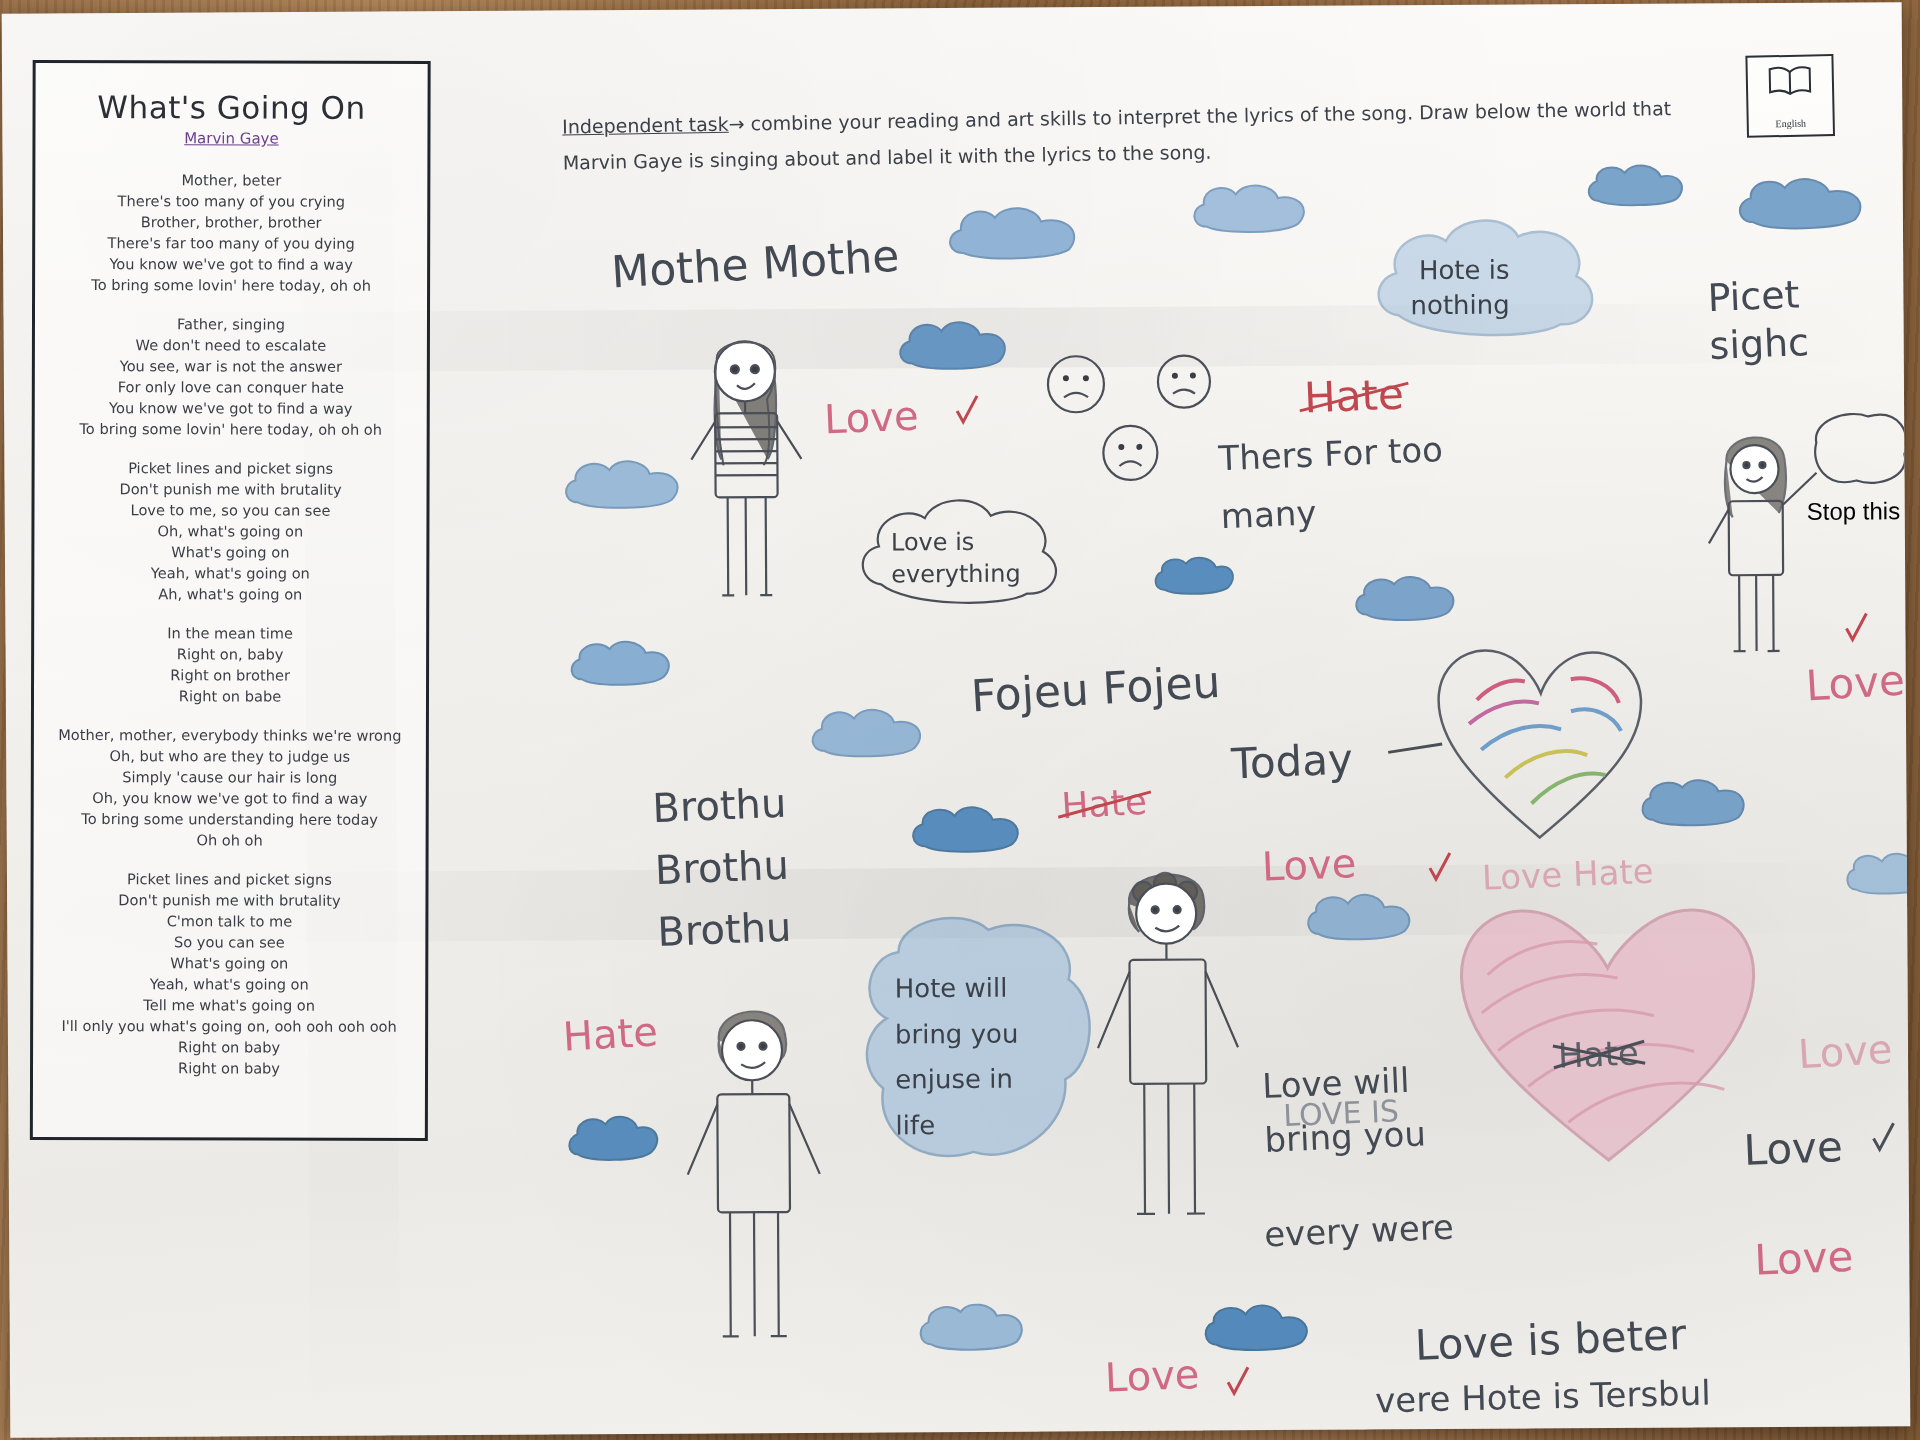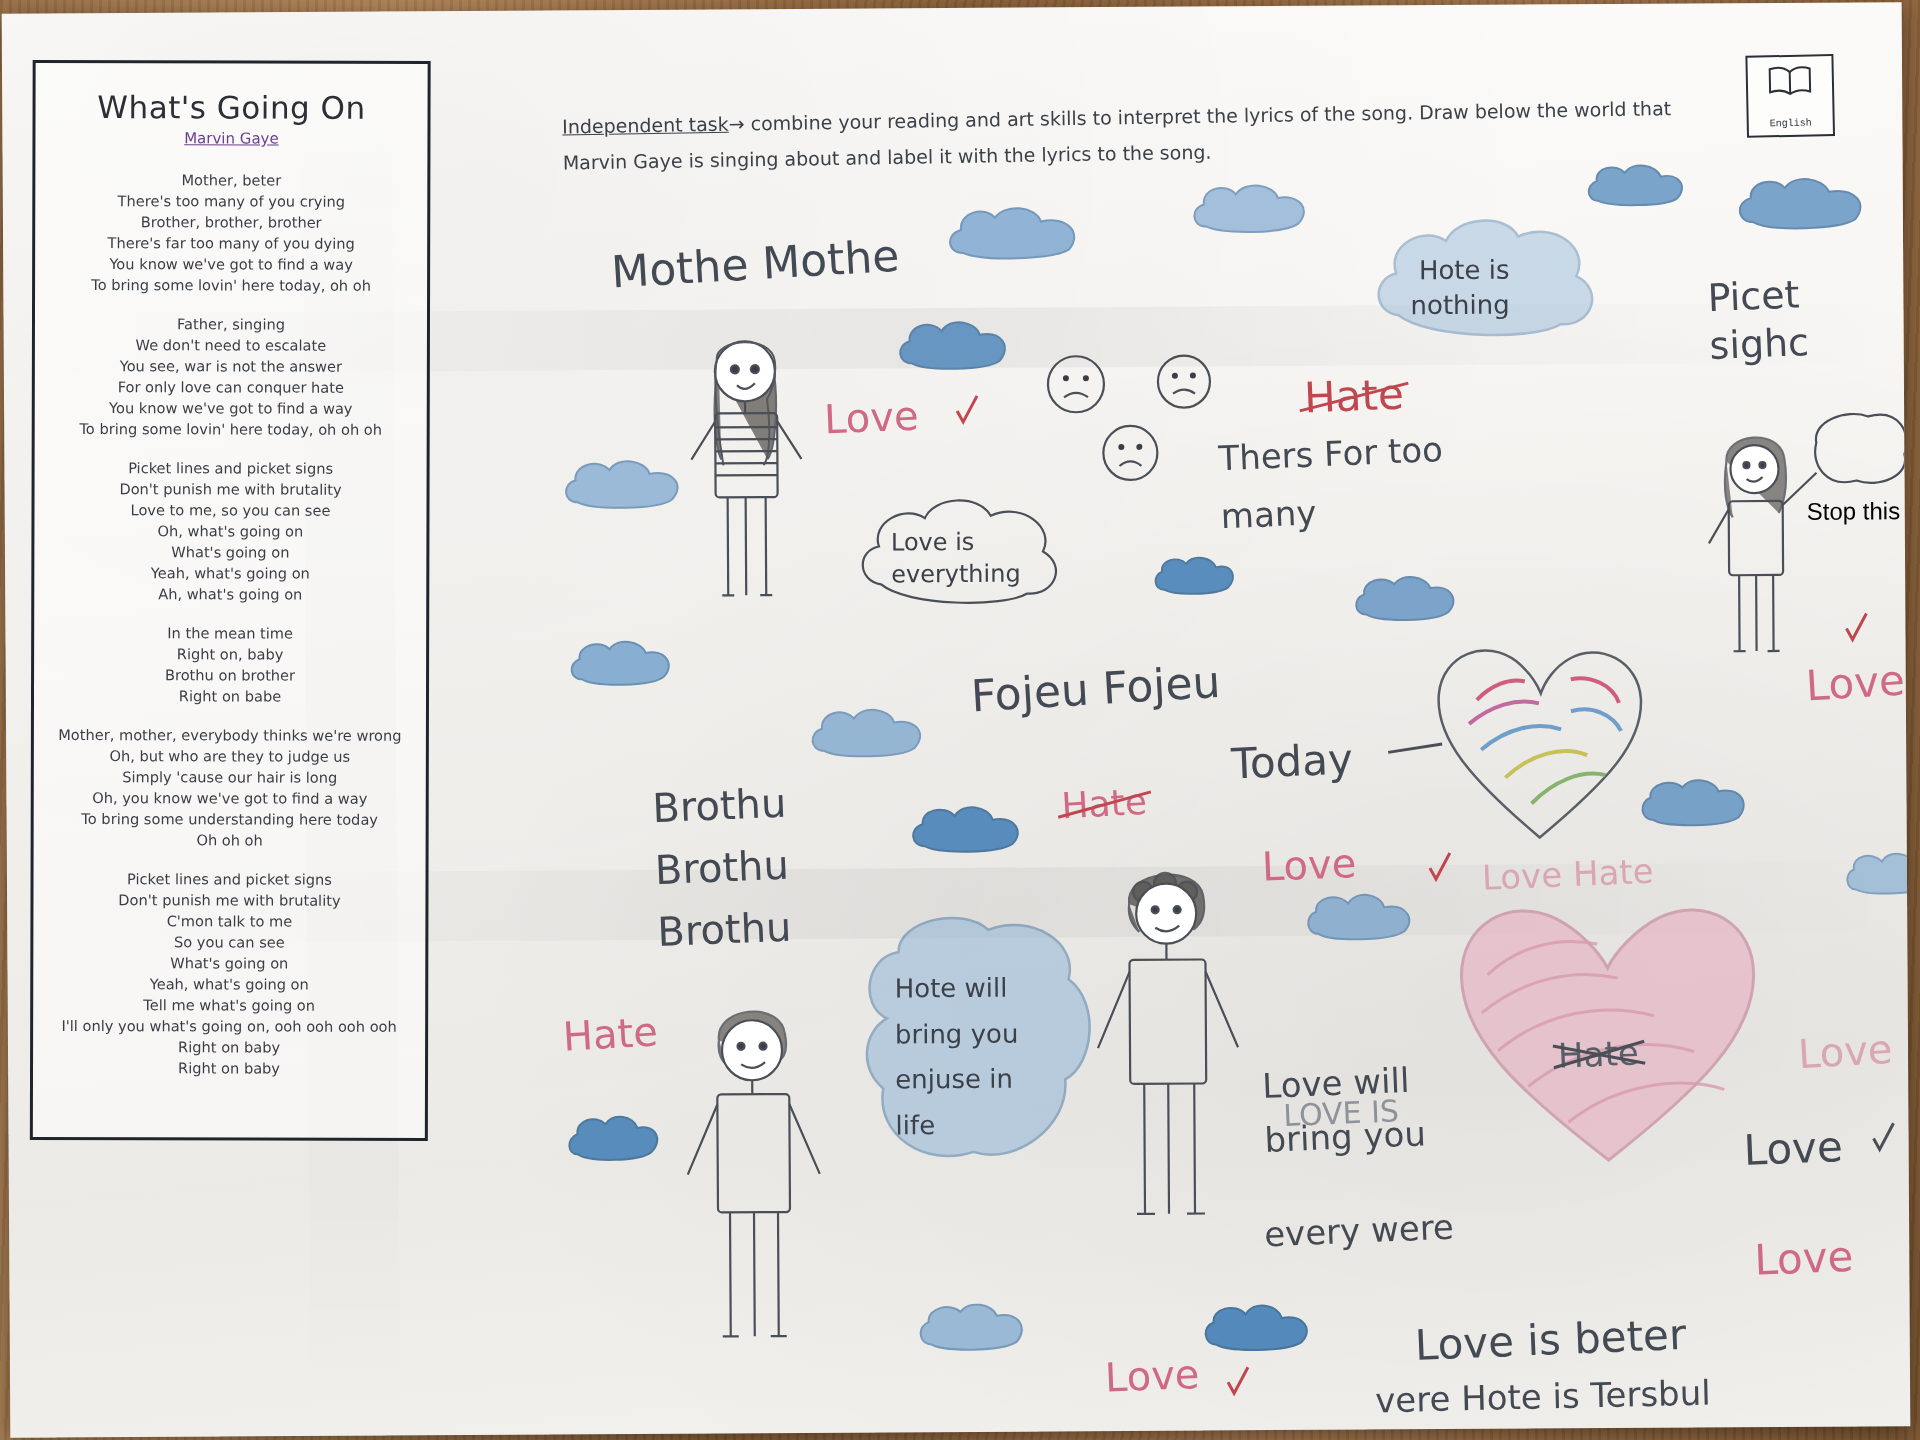--- a/index.html
+++ b/index.html
@@ -109,21 +109,21 @@
     height: 78px;
     border: 2px solid #2b2f36;
     background: rgba(255,255,255,0.6);
     display: flex;
     flex-direction: column;
     align-items: center;
     justify-content: center;
     transform: rotate(-0.8deg);
   }
   .stamp .label {
-    font-family: Liberation Mono, monospace;
+    font-family: Liberation Serif, serif;
     font-size: 10px;
     color: #2b2f36;
     margin-top: 16px;
     text-align: right;
   }
 
   
   .hand {
     position: absolute;
     font-family: "DejaVu Sans", sans-serif;
@@ -230,21 +230,21 @@
           <div>Don't punish me with brutality</div>
           <div>Love to me, so you can see</div>
           <div>Oh, what's going on</div>
           <div>What's going on</div>
           <div>Yeah, what's going on</div>
           <div>Ah, what's going on</div>
         </div>
         <div class="stanza">
           <div>In the mean time</div>
           <div>Right on, baby</div>
-          <div>Brothu on brother</div>
+          <div>Right on brother</div>
           <div>Right on babe</div>
         </div>
         <div class="stanza">
           <div>Mother, mother, everybody thinks we're wrong</div>
           <div>Oh, but who are they to judge us</div>
           <div>Simply 'cause our hair is long</div>
           <div>Oh, you know we've got to find a way</div>
           <div>To bring some understanding here today</div>
           <div>Oh oh oh</div>
         </div>

